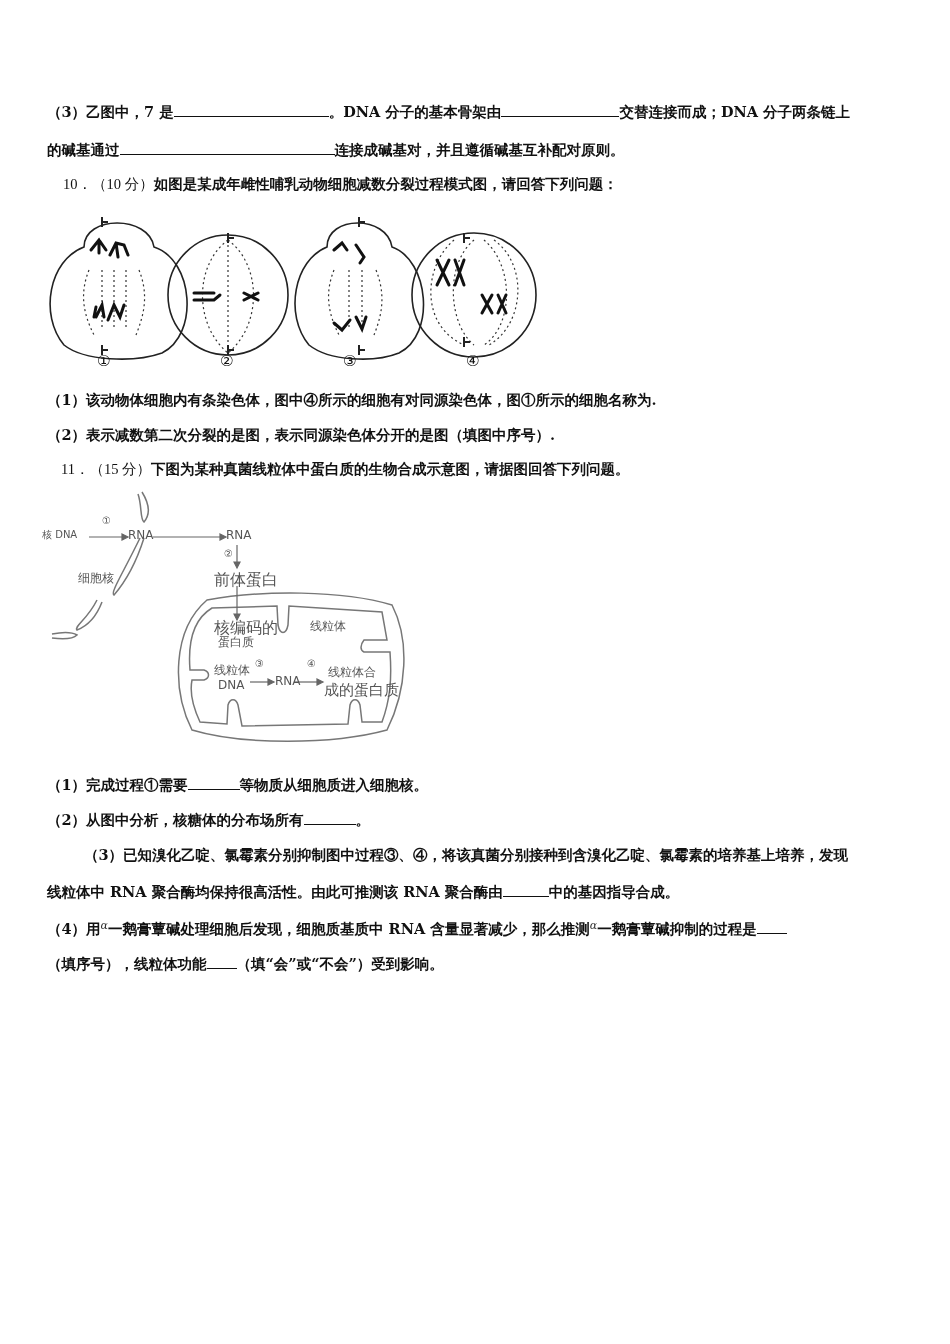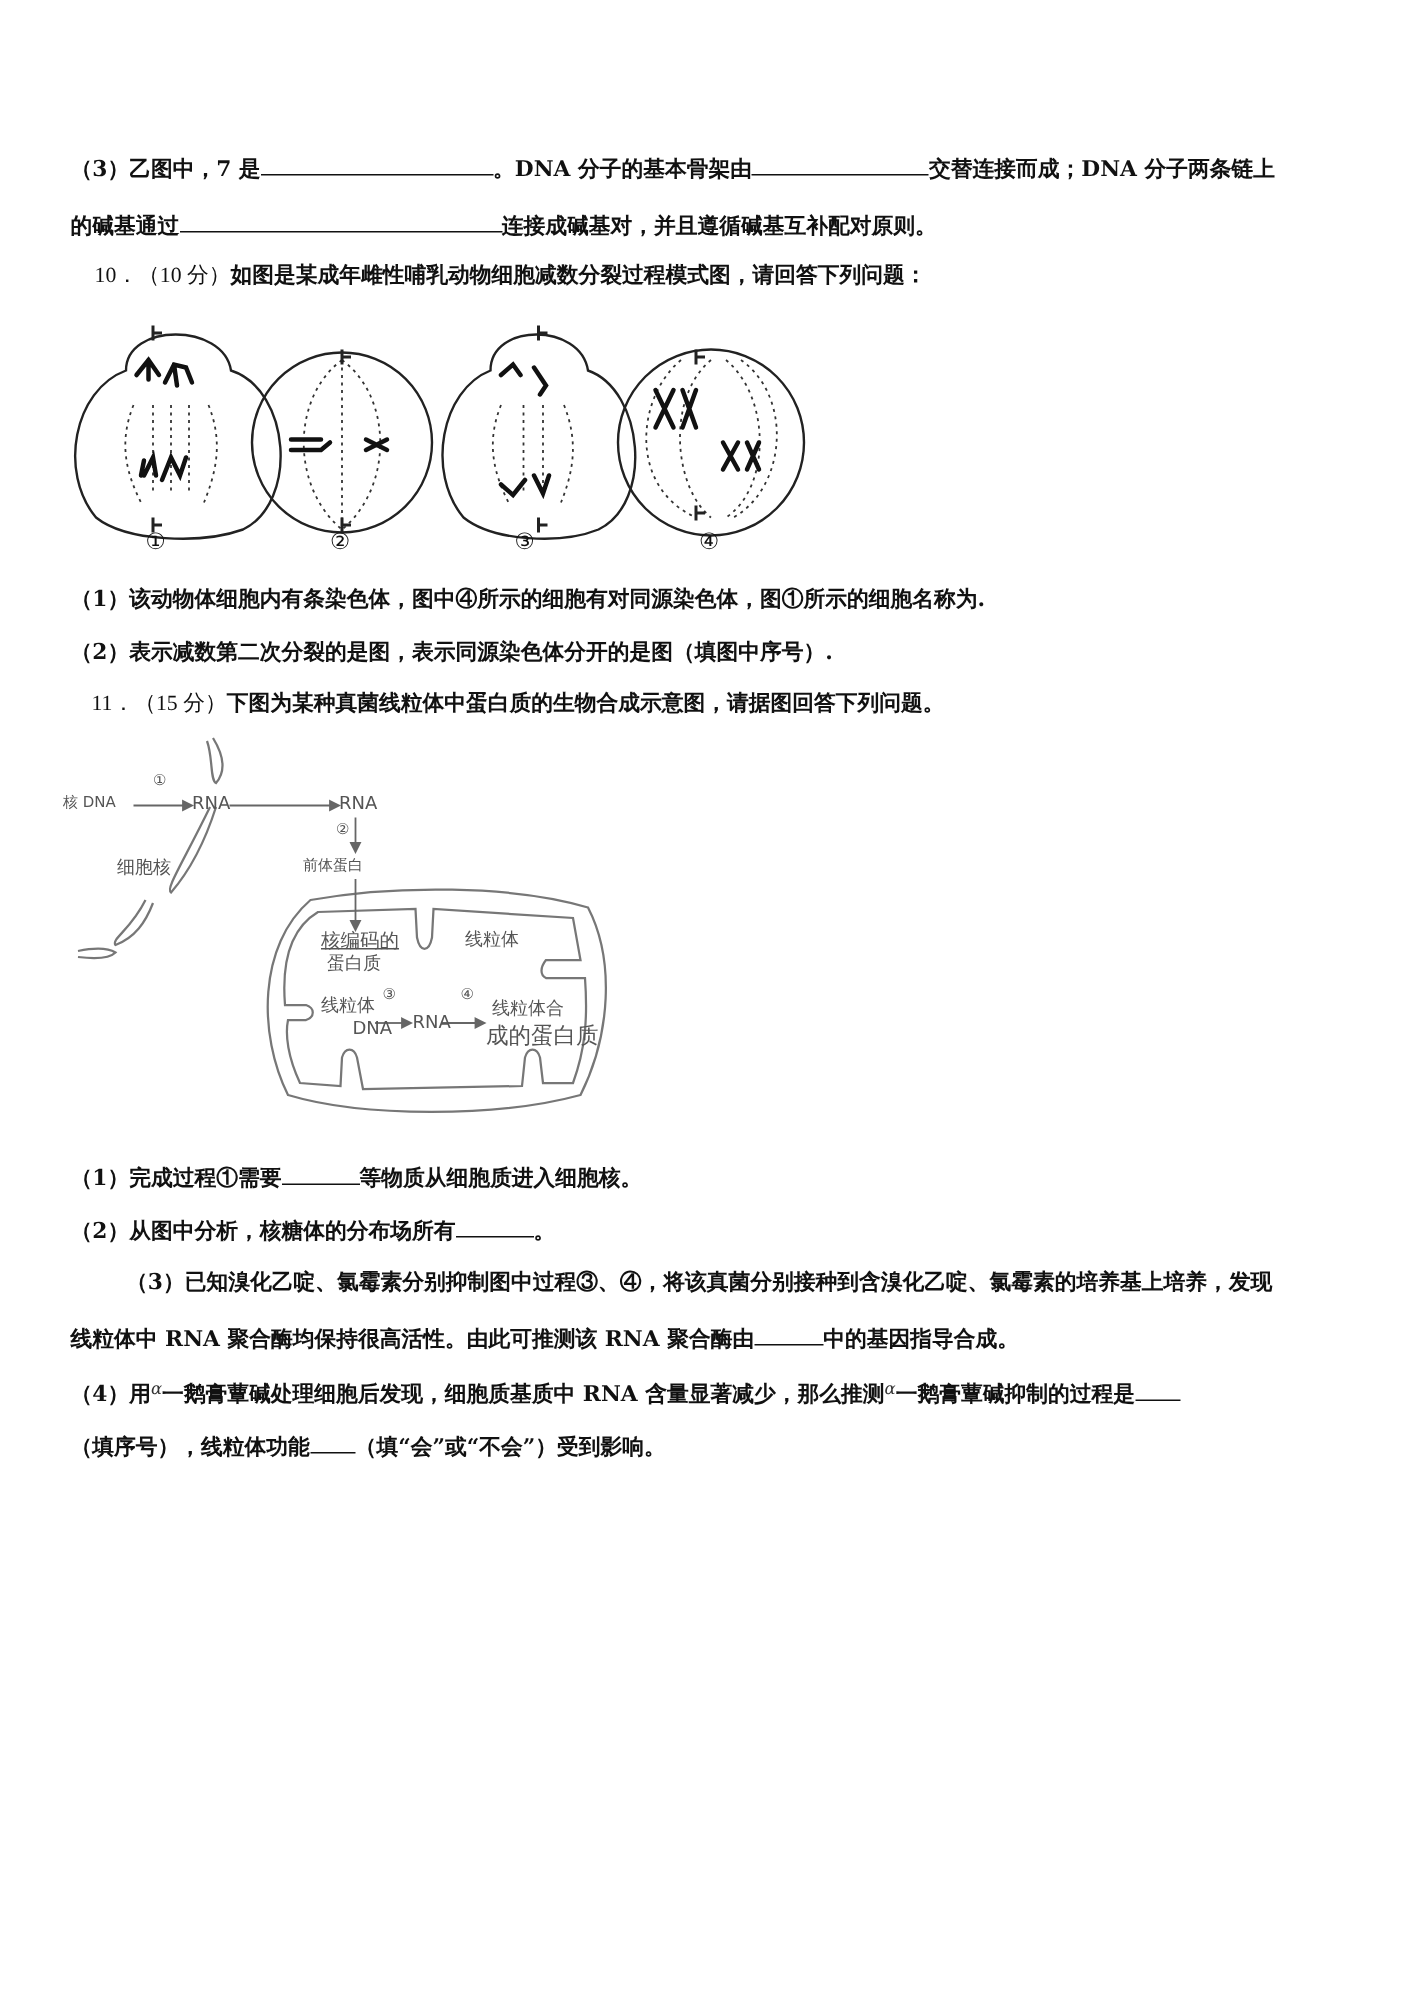--- a/index.html
+++ b/index.html
@@ -124,27 +124,27 @@
         <polygon points="226,189 232,192 226,195"></polygon>
       <line x1="252" y1="192" x2="275" y2="192"></line>
         <polygon points="275,189 281,192 275,195"></polygon>
     </g>
   </svg>
   <div class="cap" style="position:absolute; left:0; top:38px; font-size:10px; color:#555;">核 DNA</div>
   <div class="cap" style="position:absolute; left:60px; top:25px; font-size:10px; color:#555;">①</div>
   <div class="cap" style="position:absolute; left:86px; top:38px; font-size:12px; color:#555;">RNA</div>
   <div class="cap" style="position:absolute; left:184px; top:38px; font-size:12px; color:#555;">RNA</div>
   <div class="cap" style="position:absolute; left:182px; top:58px; font-size:10px; color:#555;">②</div>
-  <div class="cap" style="position:absolute; left:160px; top:80px; font-size:10px; color:#555;">前体蛋白</div>
+  <div class="cap" style="position:absolute; left:172px; top:80px; font-size:16px; color:#555;">前体蛋白</div>
   <div class="cap" style="position:absolute; left:36px; top:80px; font-size:12px; color:#555;">细胞核</div>
   <div class="cap" style="position:absolute; left:268px; top:128px; font-size:12px; color:#555;">线粒体</div>
-  <div class="cap" style="position:absolute; left:172px; top:128px; font-size:13px; color:#555;text-decoration:underline;">核编码的</div>
+  <div class="cap" style="position:absolute; left:172px; top:128px; font-size:16px; color:#555;">核编码的</div>
   <div class="cap" style="position:absolute; left:176px; top:144px; font-size:12px; color:#555;">蛋白质</div>
   <div class="cap" style="position:absolute; left:172px; top:172px; font-size:12px; color:#555;">线粒体</div>
-  <div class="cap" style="position:absolute; left:176px; top:188px; font-size:12px; color:#555;margin-left:17px;">DNA</div>
+  <div class="cap" style="position:absolute; left:176px; top:188px; font-size:12px; color:#555;">DNA</div>
   <div class="cap" style="position:absolute; left:213px; top:168px; font-size:10px; color:#555;">③</div>
   <div class="cap" style="position:absolute; left:233px; top:184px; font-size:12px; color:#555;">RNA</div>
   <div class="cap" style="position:absolute; left:265px; top:168px; font-size:10px; color:#555;">④</div>
   <div class="cap" style="position:absolute; left:286px; top:174px; font-size:12px; color:#555;">线粒体合</div>
   <div class="cap" style="position:absolute; left:282px; top:191px; font-size:15px; color:#555;">成的蛋白质</div>
 </div>
 
 <div class="line b" style="top:775px;">
   <span>（1）完成过程①需要</span><span class="blank" style="width:52px;"></span><span>等物质从细胞质进入细胞核。</span>
 </div>

